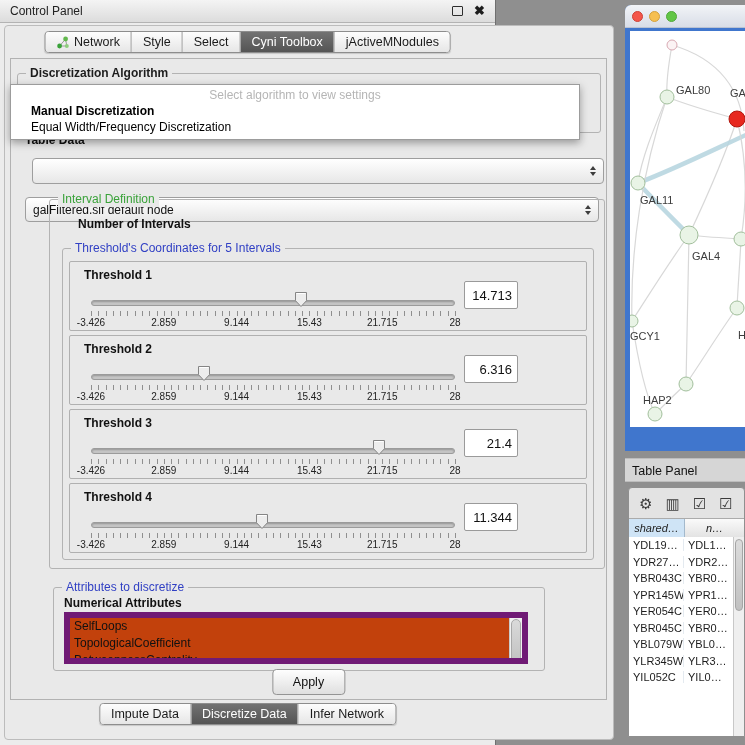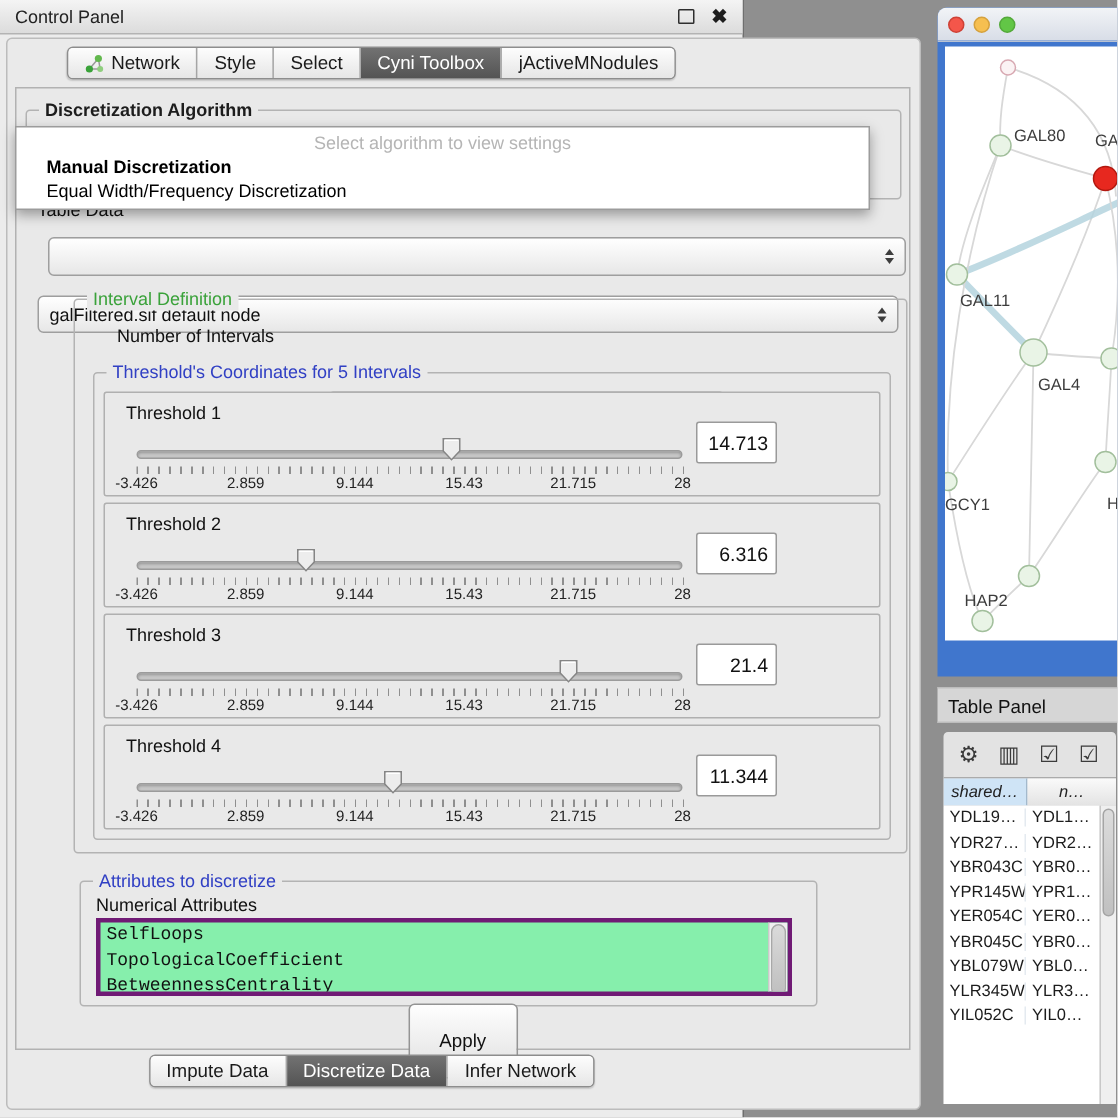--- a/index.html
+++ b/index.html
@@ -27,21 +27,21 @@
   #bottomTabs{top:703px;left:50%;transform:translateX(-50%);}
   .tabicon{display:flex;align-items:center;}
   
   .form-panel{position:absolute;left:10px;top:58px;width:597px;height:642px;border:1px solid #b2b2b2;
               background:#e9e9e9;box-sizing:border-box;}
   .group{position:absolute;border:1px solid #b3b3b3;border-radius:3px;box-sizing:border-box;}
   .group-title{position:absolute;top:-8px;left:8px;background:#e9e9e9;padding:0 4px;font-size:12px;line-height:15px;white-space:nowrap;}
   .gt-green{color:#3aa23a;}
   .gt-blue{color:#3140c4;}
   .gt-dark{color:#1d1d1d;font-weight:bold;}
-  .blabel{position:absolute;font-weight:normal;font-size:12px;color:#111;white-space:nowrap;}
+  .blabel{position:absolute;font-weight:bold;font-size:12px;color:#111;white-space:nowrap;}
   .combo{position:absolute;display:flex;align-items:center;background:linear-gradient(#ffffff,#e7e7e7);
          border:1px solid #9e9e9e;border-radius:4px;padding:0 7px;font-size:12px;color:#111;box-sizing:border-box;margin-top:48px;}
   .combo-text{flex:1;white-space:nowrap;overflow:hidden;}
   .arrows{display:flex;flex-direction:column;gap:2px;margin-left:6px;}
   .arrows i{display:block;width:0;height:0;border-left:3.5px solid transparent;border-right:3.5px solid transparent;}
   .arrows .up{border-bottom:4px solid #3d3d3d;}
   .arrows .down{border-top:4px solid #3d3d3d;}
   .disc-group{left:6px;top:14px;width:584px;height:60px;}
   .algo-combo{left:14px;top:36px;width:572px;height:26px;}
   .td-label{left:14px;top:74px;}
@@ -59,27 +59,27 @@
   .thumb{position:absolute;top:-7px;transform:translateX(-50%);}
   .ticks{position:absolute;left:21px;top:49px;width:365px;height:5px;
          background:repeating-linear-gradient(to right,#8f8f8f 0,#8f8f8f 1px,transparent 1px,transparent 7.28px);}
   .scale{position:absolute;left:21px;top:55px;width:364px;height:12px;}
   .scale span{position:absolute;transform:translateX(-50%);font-size:10px;color:#222;white-space:nowrap;}
   .t-value{position:absolute;left:394px;top:19px;width:54px;height:28px;border:1px solid #9a9a9a;background:#fff;
            font-family:"Liberation Sans",sans-serif;font-size:13px;color:#111;text-align:right;padding:0 5px;
            border-radius:2px;box-sizing:border-box;}
   .attr-group{left:42px;top:528px;width:492px;height:84px;}
   .attr-sub{left:10px;top:8px;}
-  .listbox{position:absolute;left:10px;top:24px;width:464px;height:52px;background:#86efac;border:3px solid #701a75;
-           overflow:hidden;box-sizing:border-box;font-family:Liberation Mono, monospace;}
+  .listbox{position:absolute;left:10px;top:24px;width:464px;height:52px;background:#c2410c;border:6px solid #701a75;
+           overflow:hidden;box-sizing:border-box;}
   .li{font-size:12px;height:17px;line-height:17px;padding-left:4px;color:#111;white-space:nowrap;}
   .list-scrollbar{position:absolute;right:0;top:0;bottom:0;width:12px;background:#f0f0f0;border-left:1px solid #c9c9c9;}
   .list-thumb{position:absolute;left:1px;right:1px;top:1px;height:46px;background:linear-gradient(#dadada,#bfbfbf);
               border:1px solid #a8a8a8;border-radius:5px;}
-  .apply-btn{position:absolute;left:50%;top:610px;transform:translateX(-50%);padding:17px 20px;
+  .apply-btn{position:absolute;left:50%;top:610px;transform:translateX(-50%);padding:5px 20px;
              font-family:"Liberation Sans",sans-serif;font-size:12.5px;color:#111;
              background:linear-gradient(#fefefe,#dfdfdf);border:1px solid #949494;border-radius:4px;}
   
   .overlay{position:absolute;left:10px;top:84px;width:568px;background:#fff;border:1px solid #9c9c9c;
            box-shadow:0 3px 8px rgba(0,0,0,.35);z-index:40;padding-bottom:4px;}
   .ov-placeholder{text-align:center;color:#b5b5b5;font-size:12px;height:15px;line-height:15px;margin-top:3px;}
   .ov-opt{font-size:12px;height:16px;line-height:16px;padding-left:20px;color:#000;white-space:nowrap;}
   .ov-opt.bold{font-weight:bold;}
   
   .net-window{position:absolute;left:625px;top:5px;width:120px;height:446px;background:#4076cd;border-top-left-radius:6px;}

